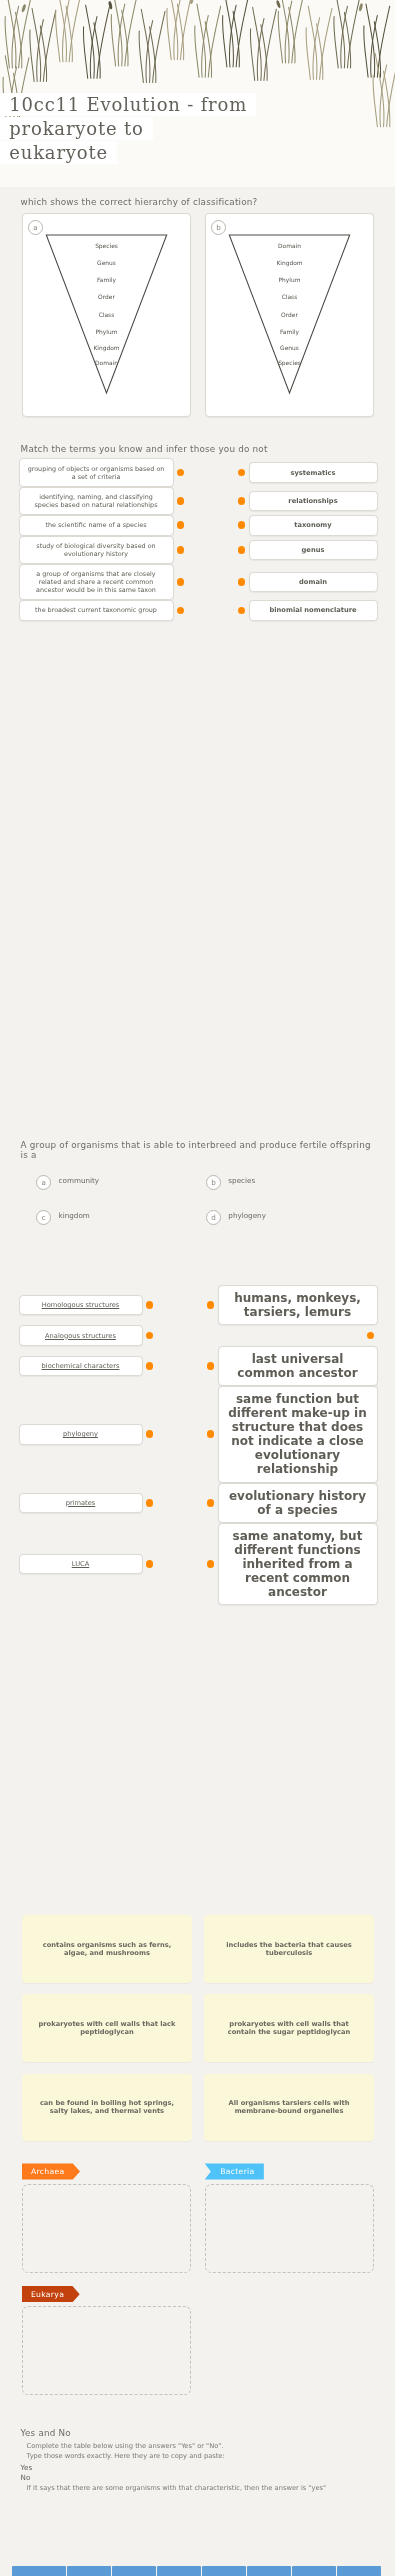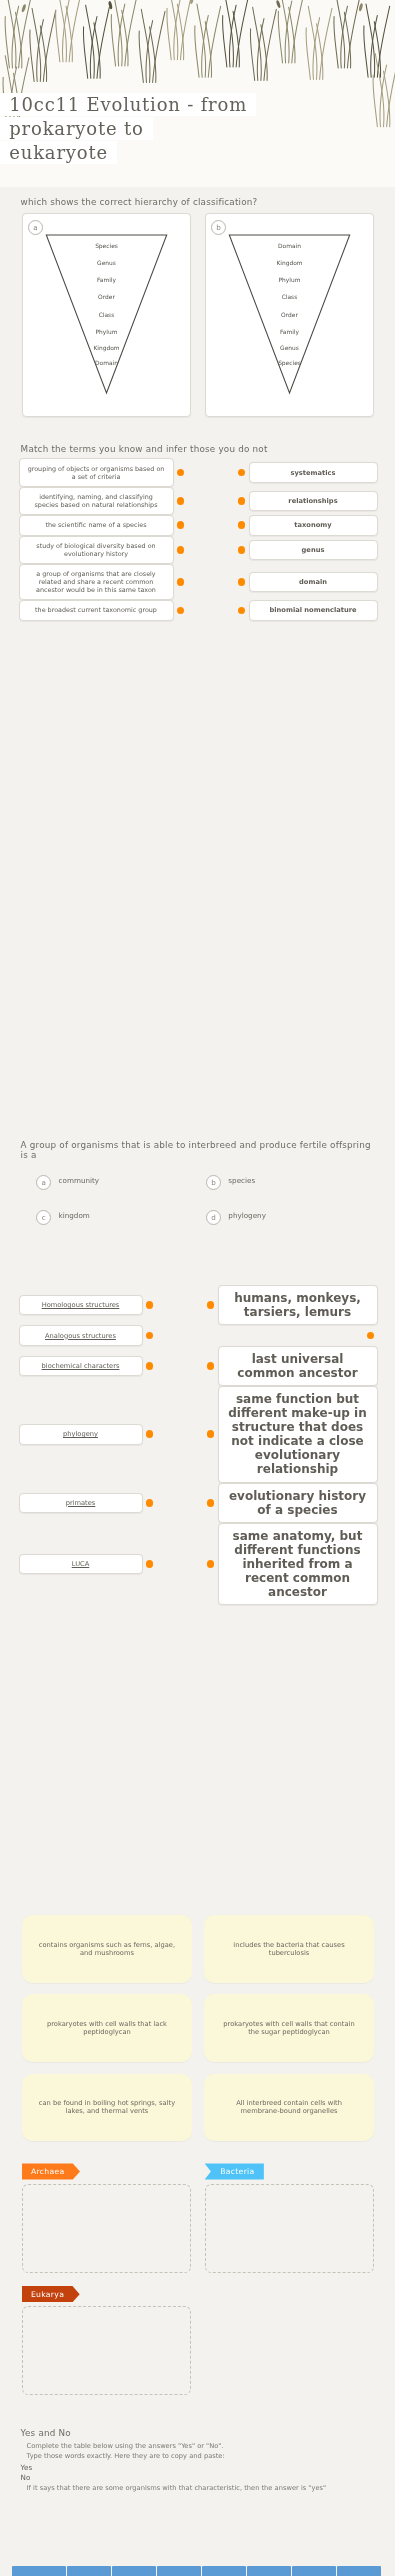--- a/index.html
+++ b/index.html
@@ -68,24 +68,25 @@
   
   #sec-q2{height:155px;}
   .opts{display:grid;grid-template-columns:1fr 1fr;row-gap:19.6px;column-gap:15.5px;margin:14.4px 36px;}
   .opt{display:flex;align-items:flex-start;gap:7.2px;cursor:pointer;}
   .olabel{font-size:7.2px;color:#6a675e;padding-top:1.5px;}
 
   
   #sec-cards{height:247px;}
   .ygrid{display:grid;grid-template-columns:1fr 1fr;gap:11.3px;margin:12.4px 21.6px;}
   .ycard{
-    background:#fbf7d9;border-radius:10px;padding:13.4px 15.5px;
+    background:#fbf7d9;border-radius:4px;padding:13.4px 15.5px;
     font-size:6.7px;color:#6b6960;text-align:center;min-height:41px;
     display:flex;align-items:center;justify-content:center;
     box-shadow:0 0.5px 1px rgba(0,0,0,.04);
+    font-weight:bold;
   }
 
   
   #sec-bins{height:268px;}
   .bins{display:grid;grid-template-columns:1fr 1fr;gap:13.4px;margin:13.4px 21.6px;}
   .bin-label{
     display:inline-block;color:#fff;font-size:7.7px;letter-spacing:0.3px;
     padding:3.6px 15.5px 3.6px 9.3px;
     clip-path:polygon(0 0, calc(100% - 7.2px) 0, 100% 50%, calc(100% - 7.2px) 100%, 0 100%);
   }
@@ -305,21 +306,21 @@
   </div>
 </div>
 
 <div class="sec" id="sec-cards">
   <div class="ygrid">
     <div class="ycard">contains organisms such as ferns, algae, and mushrooms</div>
     <div class="ycard">includes the bacteria that causes tuberculosis</div>
     <div class="ycard">prokaryotes with cell walls that lack peptidoglycan</div>
     <div class="ycard">prokaryotes with cell walls that contain the sugar peptidoglycan</div>
     <div class="ycard">can be found in boiling hot springs, salty lakes, and thermal vents</div>
-    <div class="ycard">All interbreed contain cells with membrane-bound organelles</div>
+    <div class="ycard">All organisms tarsiers cells with membrane-bound organelles</div>
   </div>
 </div>
 
 <div class="sec" id="sec-bins">
   <div class="bins">
     <div>
       <span class="bin-label lbl-archaea">Archaea</span>
       <div class="bin-drop"></div>
     </div>
     <div>

